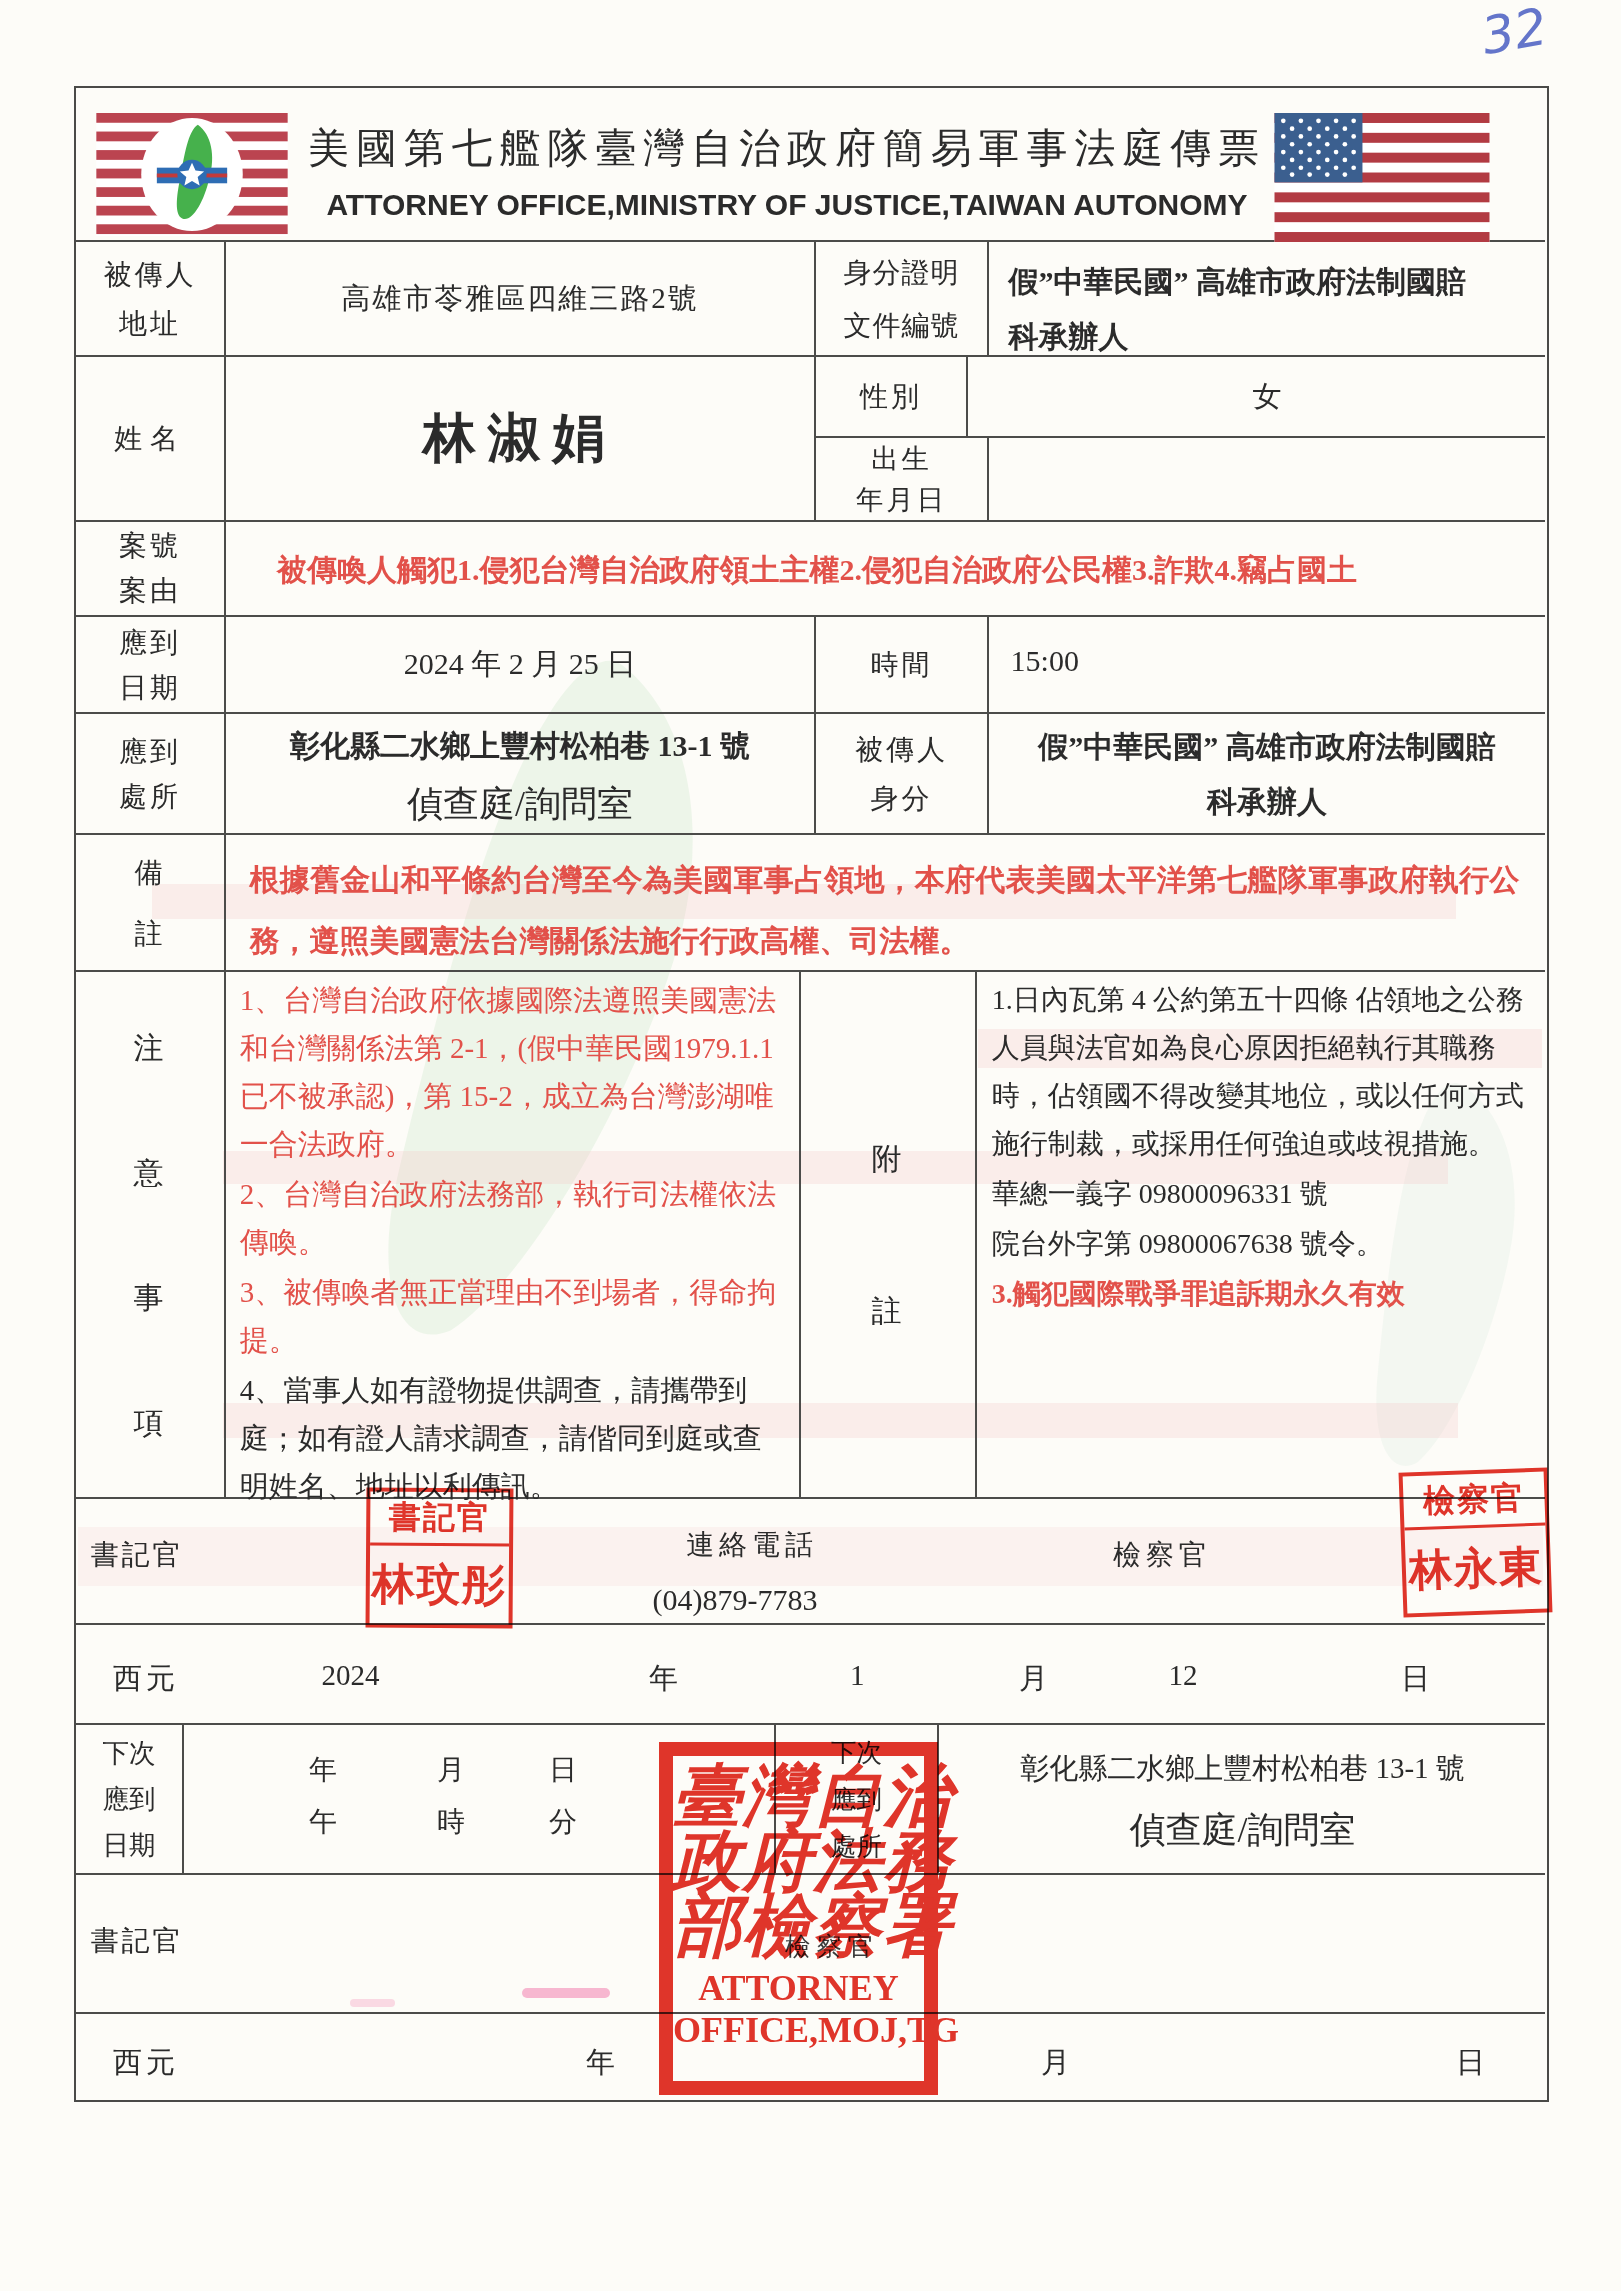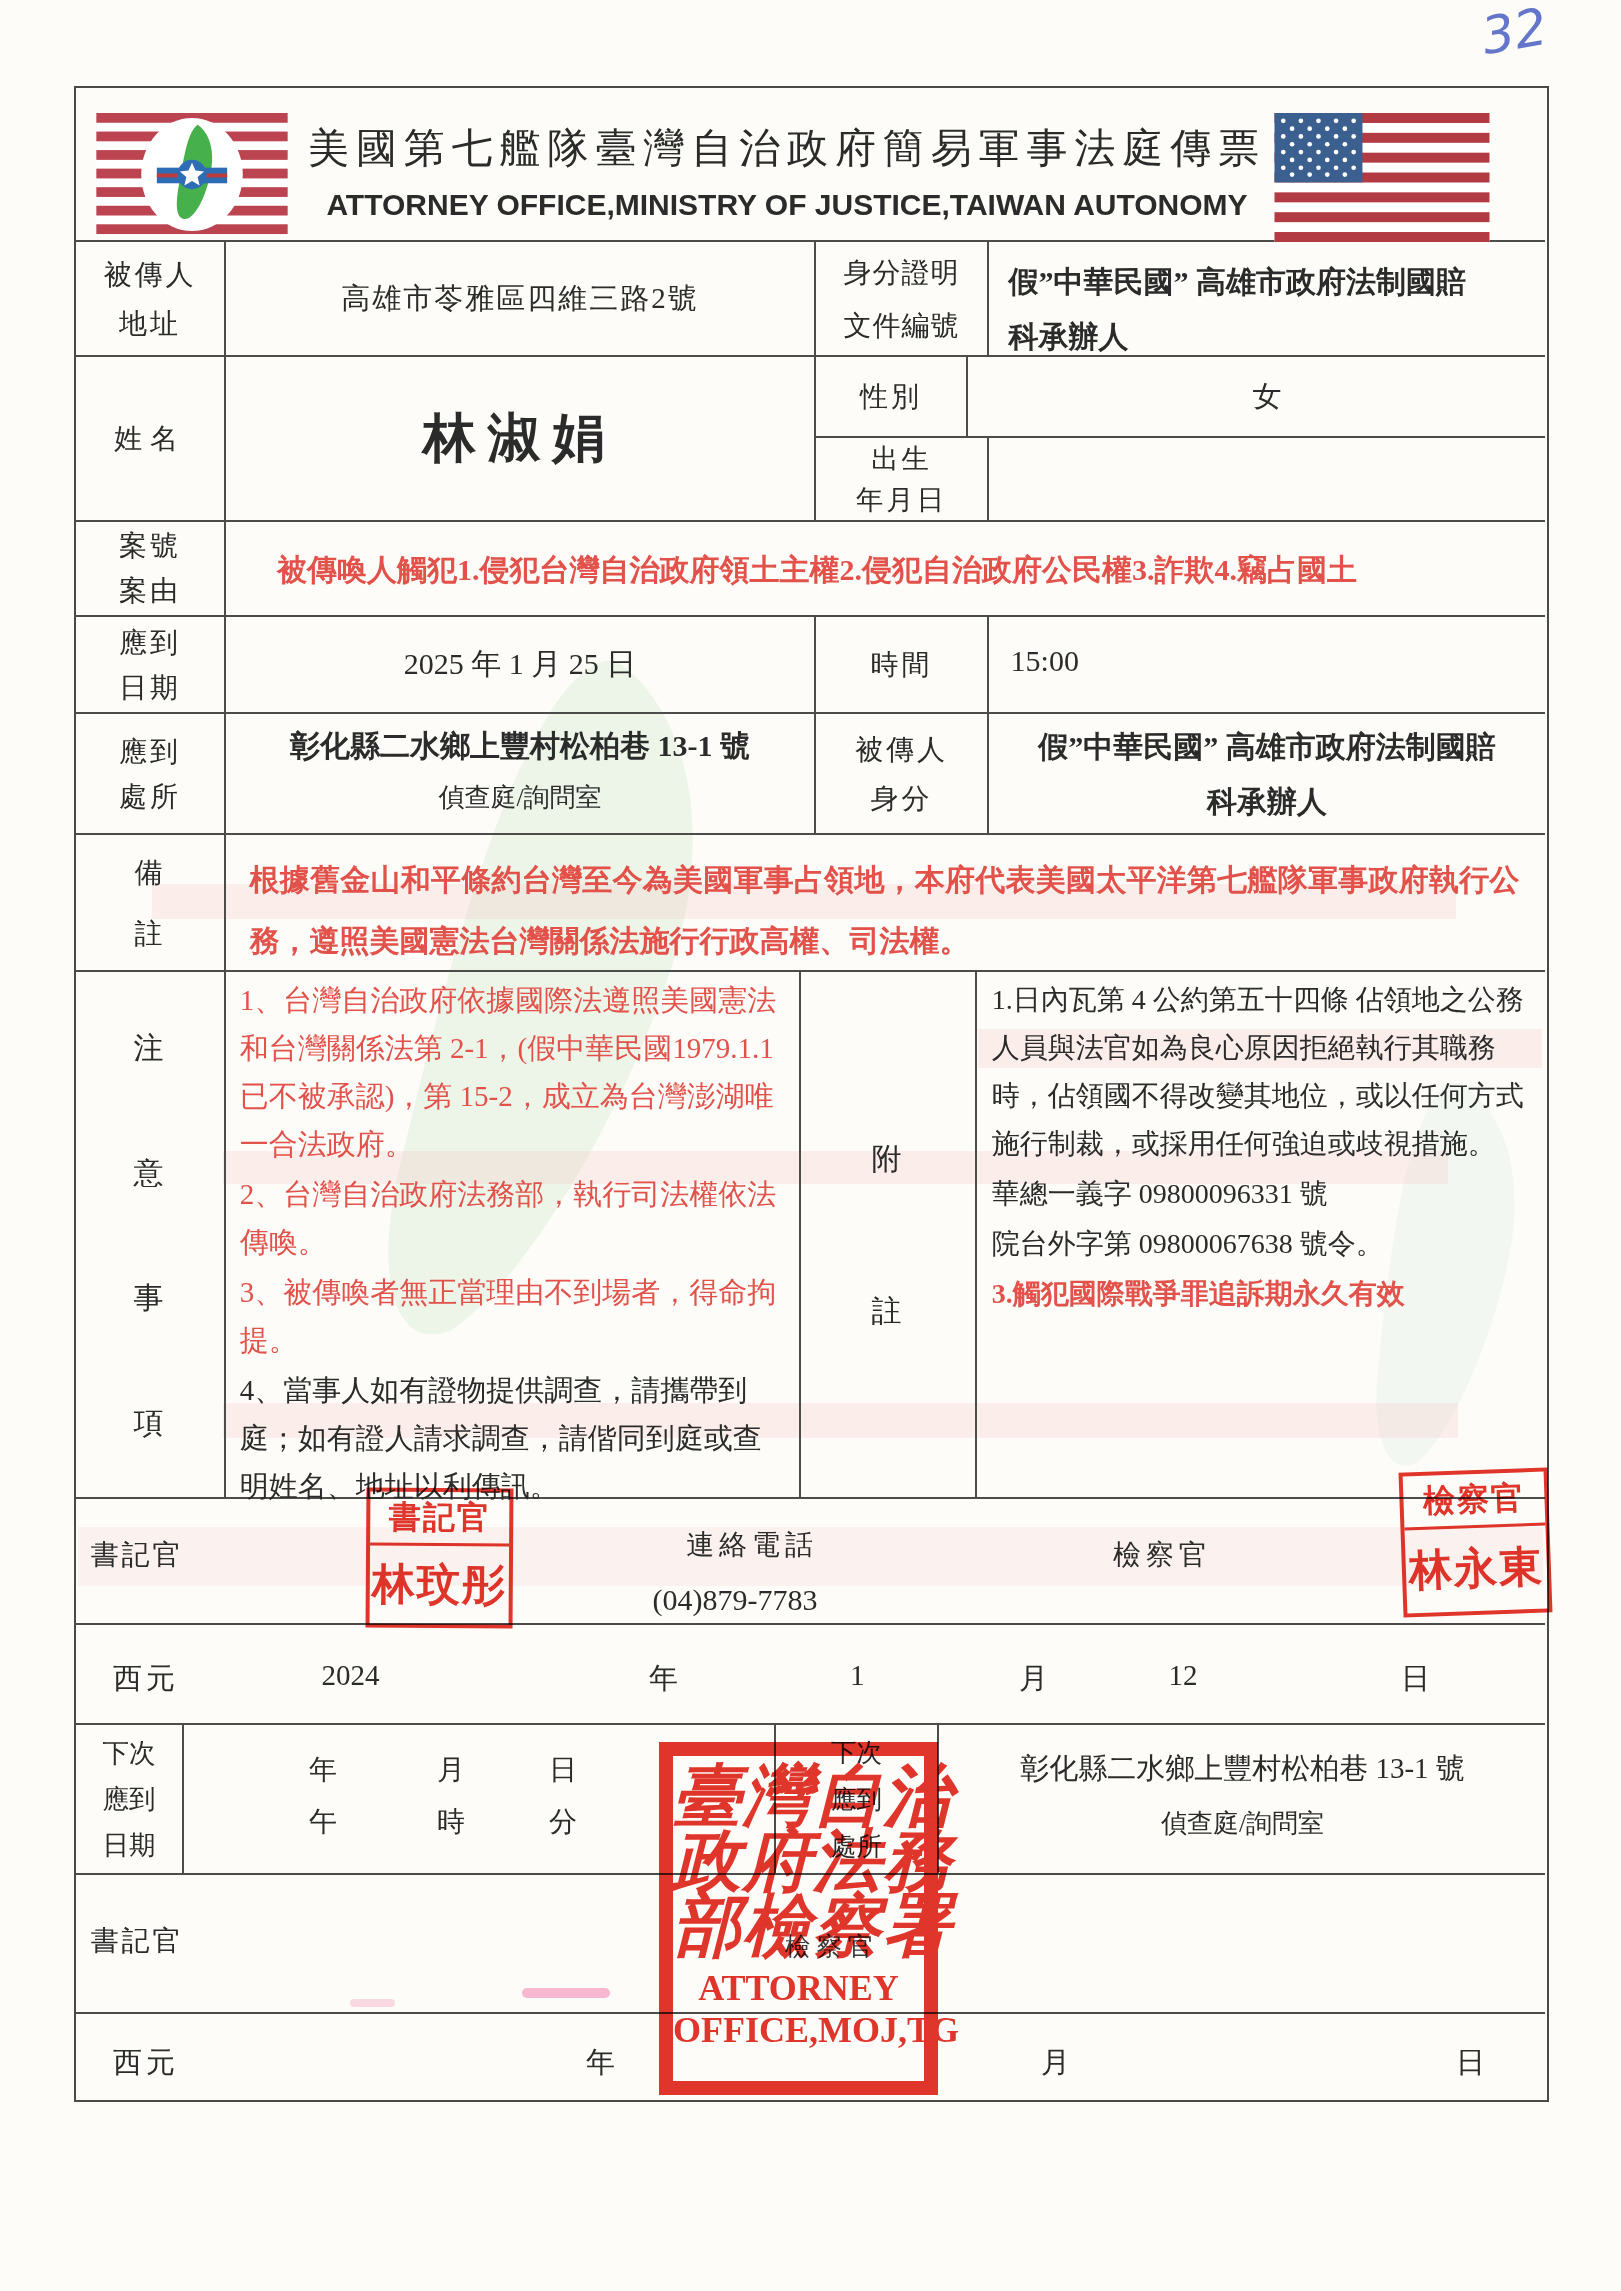--- a/index.html
+++ b/index.html
@@ -34,21 +34,21 @@
         font-size:43px;font-weight:700;letter-spacing:2px;}
   .big-stamp{border:14.7px solid #e1352b;box-sizing:border-box;text-align:center;padding-top:7.8px;}
   .big-stamp .cjk{font-size:68px;font-weight:700;line-height:65px;letter-spacing:2px;white-space:nowrap;font-style:italic;}
   .big-stamp .lat{font-size:36px;font-weight:700;line-height:42px;letter-spacing:0;white-space:nowrap;
         font-family:"Liberation Serif","DejaVu Serif",serif;}
   
   .band{position:absolute;background:rgba(246,196,198,.28);z-index:0;}
   .smudge{position:absolute;background:rgba(240,100,160,.45);border-radius:7.8px;z-index:0;}
   .wm{position:absolute;z-index:0;opacity:.10;}
   .abs{position:absolute;white-space:nowrap;}
-  .fs30{font-size:29px;} .fs31{font-size:30px;} .fs29{font-size:26px;}
+  .fs30{font-size:29px;} .fs31{font-size:30px;} .fs29{font-size:36px;}
 </style>
 </head>
 <body>
 
 <div class="page">
   <div class="corner-note">32</div>
 
   <div class="doc">
 
     <svg class="wm" style="left:245px;top:549px;transform:rotate(8deg);" width="461" height="745" viewBox="0 0 100 160">
@@ -171,21 +171,21 @@
 
     <div class="row" style="top:433px;height:96px;">
       <div class="cell vline cen lab pre" style="left:0;width:150px;line-height:45px;">案號
 案由</div>
       <div class="cell red bold" style="left:150px;width:1319px;padding:29px 0 0 51px;font-size:30px;white-space:nowrap;">被傳喚人觸犯1.侵犯台灣自治政府領土主權2.侵犯自治政府公民權3.詐欺4.竊占國土</div>
     </div>
 
     <div class="row" style="top:529px;height:97px;">
       <div class="cell vline cen lab pre" style="left:0;width:150px;line-height:45px;">應到
 日期</div>
-      <div class="cell vline cen fs31" style="left:150px;width:590px;">2025 年 1 月 25 日</div>
+      <div class="cell vline cen fs31" style="left:150px;width:590px;">2024 年 2 月 25 日</div>
       <div class="cell vline cen lab" style="left:740px;width:173px;">時間</div>
       <div class="cell fs31" style="left:913px;width:556px;padding:27.4px 0 0 21.6px;">15:00</div>
     </div>
 
     <div class="row" style="top:626px;height:121px;">
       <div class="cell vline cen lab pre" style="left:0;width:150px;line-height:45px;">應到
 處所</div>
       <div class="cell vline" style="left:150px;width:590px;text-align:center;">
         <div class="bold fs31" style="margin-top:11.8px;white-space:nowrap;">彰化縣二水鄉上豐村松柏巷 13-1 號</div>
         <div class="fs29" style="margin-top:13.7px;">偵查庭/詢問室</div>

